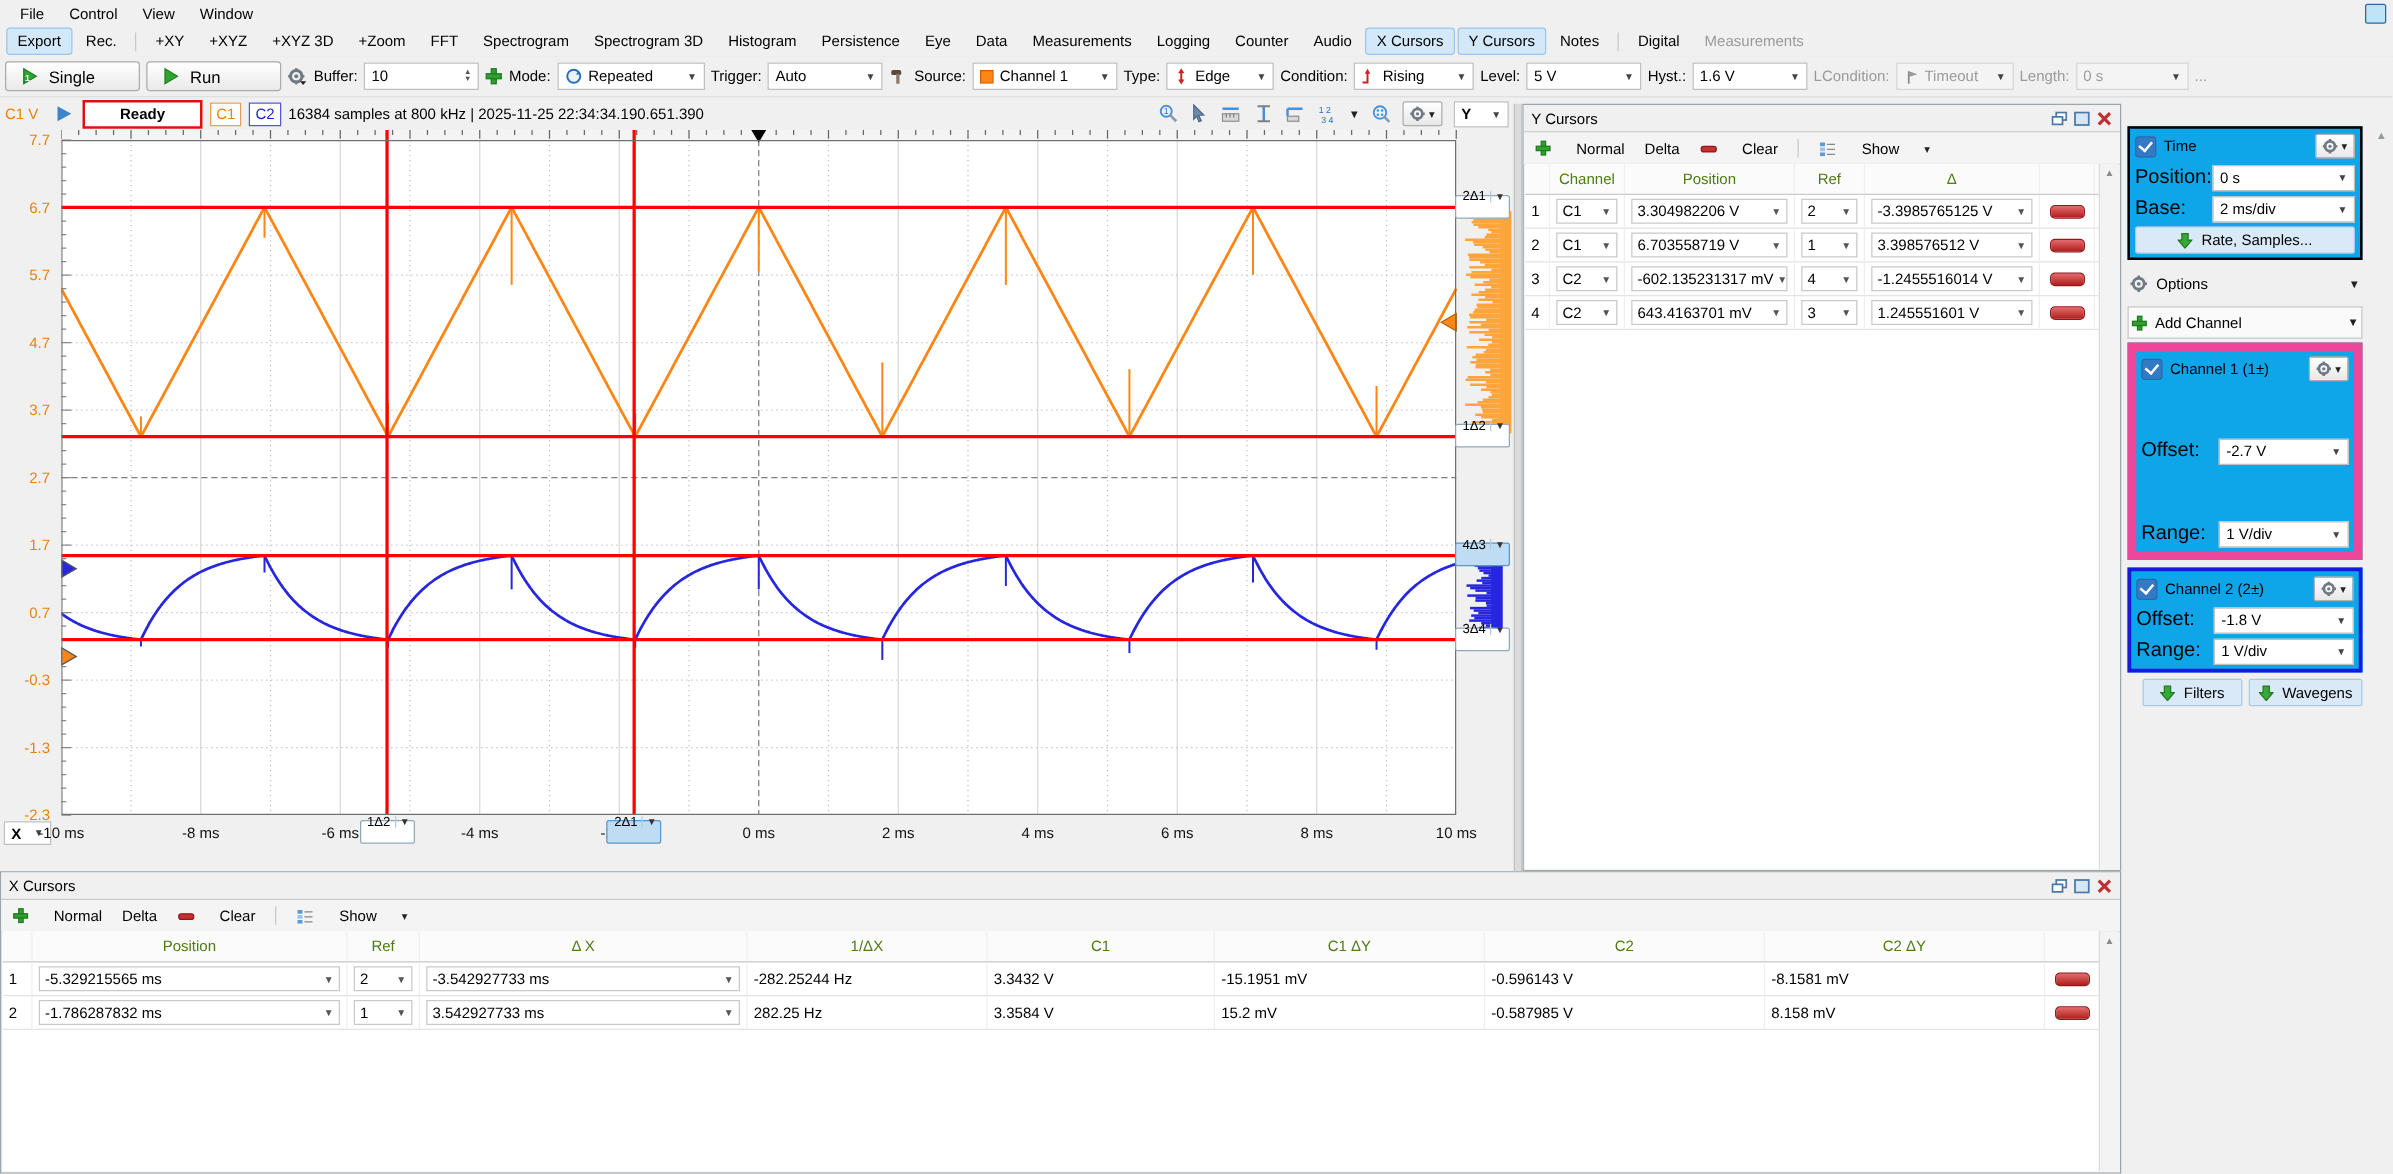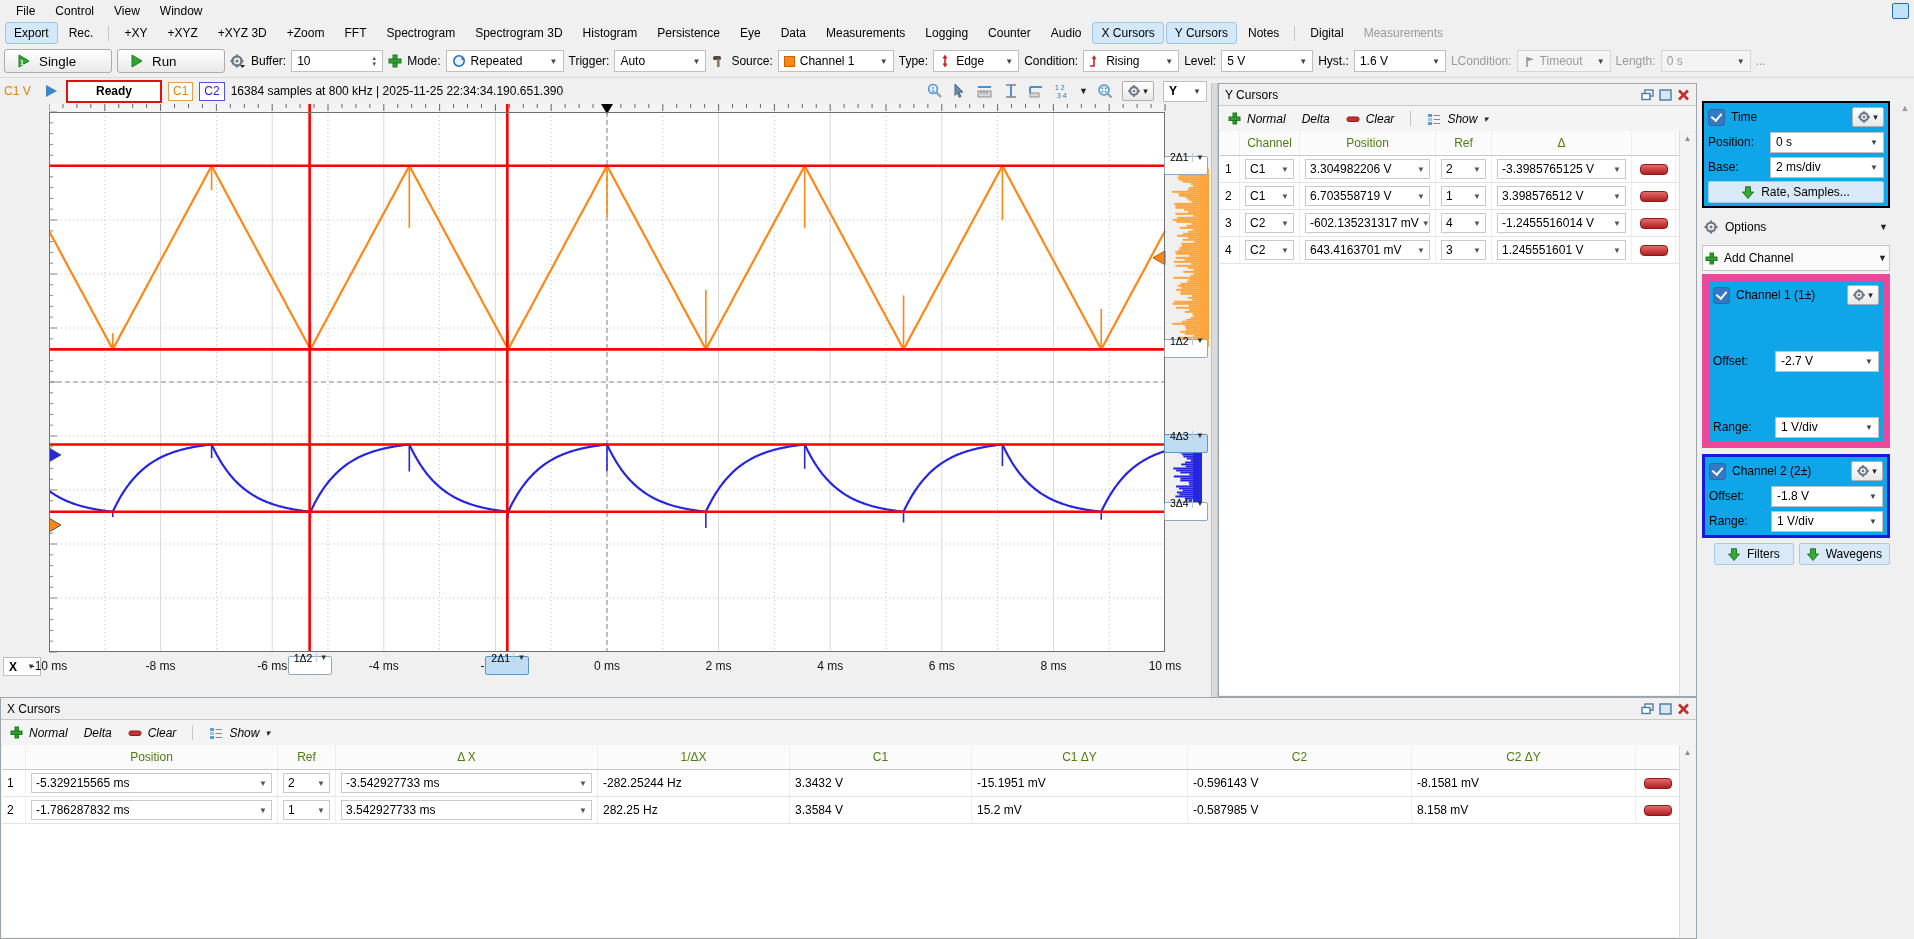--- a/index.html
+++ b/index.html
@@ -41,40 +41,40 @@
   #hist-svg{position:absolute;left:0;top:0;}
   .marker-btn{position:absolute;width:44px;height:19px;background:#fff;border:1px solid #8FA8BC;border-radius:2px;display:flex;align-items:center;font-size:10.5px;padding:0 2px 16px 5px;box-sizing:border-box;z-index:5;}
   .marker-btn .arr{margin-left:auto;border-left:1px solid #B9CBD9;padding:0 1px 0 3px;font-size:8px;color:#333;}
   .marker-btn.active{background:#BFDCF3;border-color:#5A96C8;}
   .vsplit{position:absolute;left:1211px;top:83px;width:7px;height:614px;background:#DADADA;border-left:1px solid #C2C2C2;border-right:1px solid #C2C2C2;box-sizing:border-box;}
   
   .dockpanel{position:absolute;background:#F2F2F2;border:1px solid #9DA6AD;box-sizing:border-box;}
   .panel-title{height:21px;display:flex;align-items:center;padding:0 6px;background:#F0F0F0;border-bottom:1px solid #C9C9C9;}
   .win-btns{margin-left:auto;display:flex;gap:5px;align-items:center;}
   .panel-toolbar{height:25px;display:flex;align-items:center;gap:16px;padding:0 9px;border-bottom:1px solid #D5D5D5;background:#F4F4F4;}
-  .tool-item{display:flex;align-items:center;gap:6px;font-style:italic;}
+  .tool-item{display:flex;align-items:center;gap:20px;}
   .tool-sep{width:1px;height:15px;background:#C8C8C8;}
   .tbl{position:absolute;background:#fff;overflow:hidden;}
   .trow{display:flex;align-items:center;border-bottom:1px solid #E4E4E4;height:26px;}
   .trow.thead{height:24px;border-bottom:1px solid #C9C9C9;background:#FBFBFB;}
   .cell{box-sizing:border-box;padding:0 5px;overflow:hidden;white-space:nowrap;display:flex;align-items:center;border-right:1px solid #EFEFEF;height:100%;}
   .thead .cell{justify-content:center;color:#4d7c0f;}
   .tcombo{flex:1;display:flex;align-items:center;gap:3px;border:1px solid #C9C9C9;background:#fff;height:20px;padding:0 4px;box-sizing:border-box;overflow:hidden;white-space:nowrap;}
   .tcombo .arr{margin-left:auto;font-size:8px;color:#555;flex:none;}
   .rm{width:26px;height:9px;border-radius:4px;background:linear-gradient(#E46A6A,#AF1F1F);border:1px solid #8F1A1A;margin:auto;}
   .vscroll{position:absolute;width:15px;background:#F3F3F3;border-left:1px solid #DCDCDC;}
   .vscroll .up{display:block;text-align:center;color:#8C8C8C;font-size:8px;padding-top:3px;}
   
   #sidebar{position:absolute;left:1700px;top:83px;width:214px;height:856px;background:#F0F0F0;}
   .side-inner{position:absolute;left:2px;top:18px;width:188px;display:flex;flex-direction:column;}
   .side-panel{border:2px solid #000;background:#0ea5e9;padding:3px 4px;display:flex;flex-direction:column;gap:3px;}
   .side-panel.ch1{border:7px solid #ec4899;gap:44px;}
   .side-panel.ch2{border:3px solid #1818E0;}
   .side-row{display:flex;align-items:center;gap:6px;height:22px;}
-  .side-row .lbl{width:56px;font-size:12px;}
+  .side-row .lbl{width:56px;font-size:16px;}
   .side-row .combo{flex:1;height:21px;}
   .cb{width:15px;height:15px;background:#3379C4;border:1px solid #2B68AA;border-radius:3px;position:relative;flex:none;}
   .cb::after{content:"";position:absolute;left:4px;top:1px;width:5px;height:8px;border:solid #fff;border-width:0 2px 2px 0;transform:rotate(40deg);}
   .gear-btn{margin-left:auto;width:30px;height:18px;border:1px solid #AFAFAF;background:linear-gradient(#FFF,#E8E8E8);border-radius:2px;display:flex;align-items:center;justify-content:center;gap:2px;}
   .btn-blue{display:flex;align-items:center;justify-content:center;gap:7px;background:#D9E9F8;border:1px solid #A9C9E4;border-radius:2px;height:22px;font-size:12px;box-sizing:border-box;}
   .flat-row{display:flex;align-items:center;gap:6px;height:24px;padding:0 2px;}
   .caret{font-size:9px;color:#222;}
   .sb-rail{position:absolute;right:0;top:20px;width:18px;height:820px;}
   .sb-rail .up{display:block;text-align:center;color:#9A9A9A;font-size:9px;}
   .corner-icon{position:absolute;left:1892px;top:3px;width:15px;height:14px;border:1px solid #2B68AA;background:#BFE3F7;border-radius:2px;}
@@ -294,20 +294,33 @@
           </svg>
         <span class="caret">▾</span>
       </span>
       <div class="combo y-combo">
         <span style="font-weight:bold">Y</span>
         <span class="arr">▼</span>
       </div>
     </div>
   </div>
 
+  <div id="y-labels">
+      <span style="top: 1px;">7.7</span>
+      <span style="top: 55px;">6.7</span>
+      <span style="top: 109px;">5.7</span>
+      <span style="top: 163px;">4.7</span>
+      <span style="top: 217px;">3.7</span>
+      <span style="top: 271px;">2.7</span>
+      <span style="top: 325px;">1.7</span>
+      <span style="top: 379px;">0.7</span>
+      <span style="top: 433px;">-0.3</span>
+      <span style="top: 487px;">-1.3</span>
+      <span style="top: 541px;">-2.3</span>
+    </div>
   <svg id="plot-svg" width="1117" height="560">
       <rect x="0" y="0" width="1116" height="8" fill="#F4F4F4"></rect>
       <rect x="0" y="8" width="1116" height="540" fill="#FFFFFF"></rect>
       <line x1="0" y1="0" x2="0" y2="7" stroke="#666" stroke-width="1"></line>
       <line x1="13.95" y1="0" x2="13.95" y2="4" stroke="#666" stroke-width="1"></line>
       <line x1="27.9" y1="0" x2="27.9" y2="4" stroke="#666" stroke-width="1"></line>
       <line x1="41.849999999999994" y1="0" x2="41.849999999999994" y2="4" stroke="#666" stroke-width="1"></line>
       <line x1="55.8" y1="0" x2="55.8" y2="7" stroke="#666" stroke-width="1"></line>
       <line x1="69.75" y1="0" x2="69.75" y2="4" stroke="#666" stroke-width="1"></line>
       <line x1="83.69999999999999" y1="0" x2="83.69999999999999" y2="4" stroke="#666" stroke-width="1"></line>

